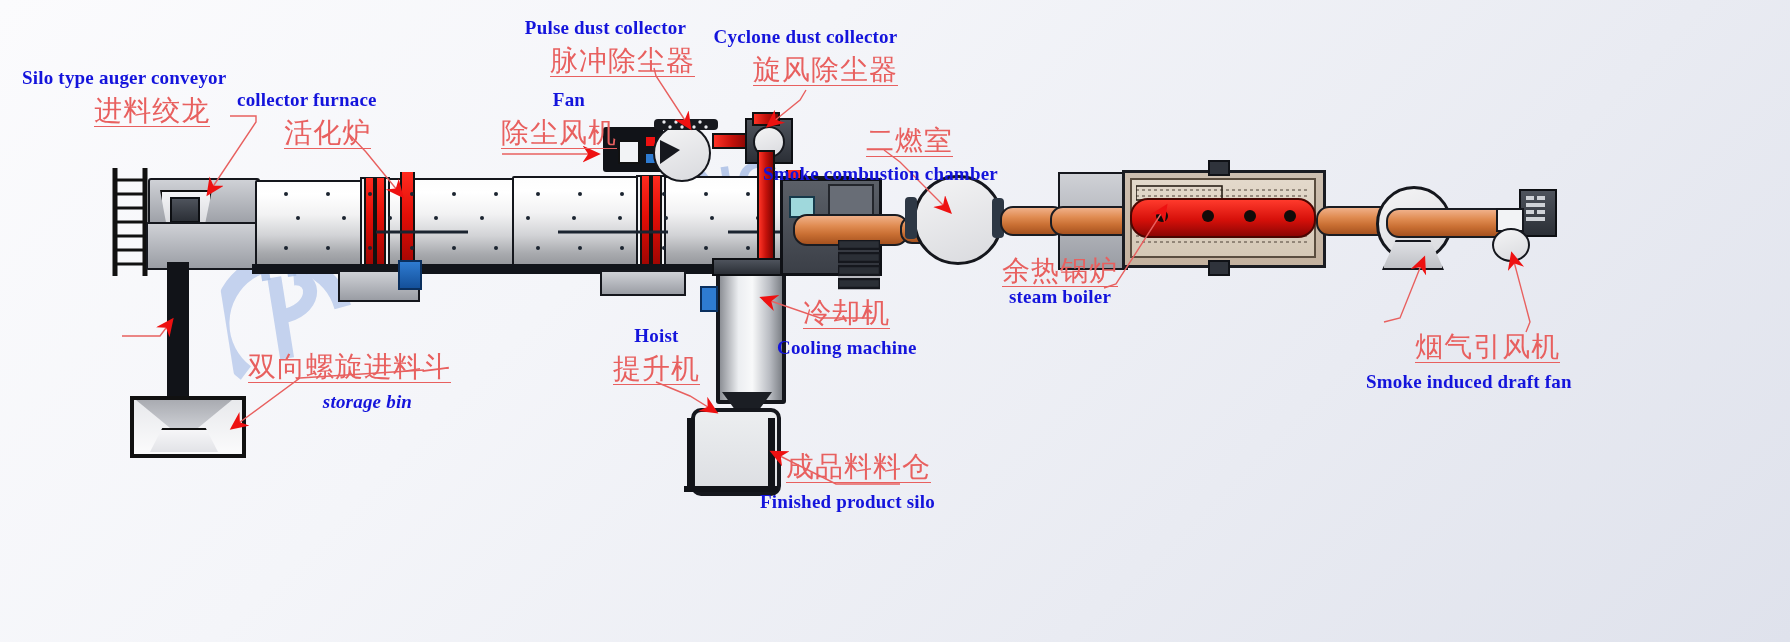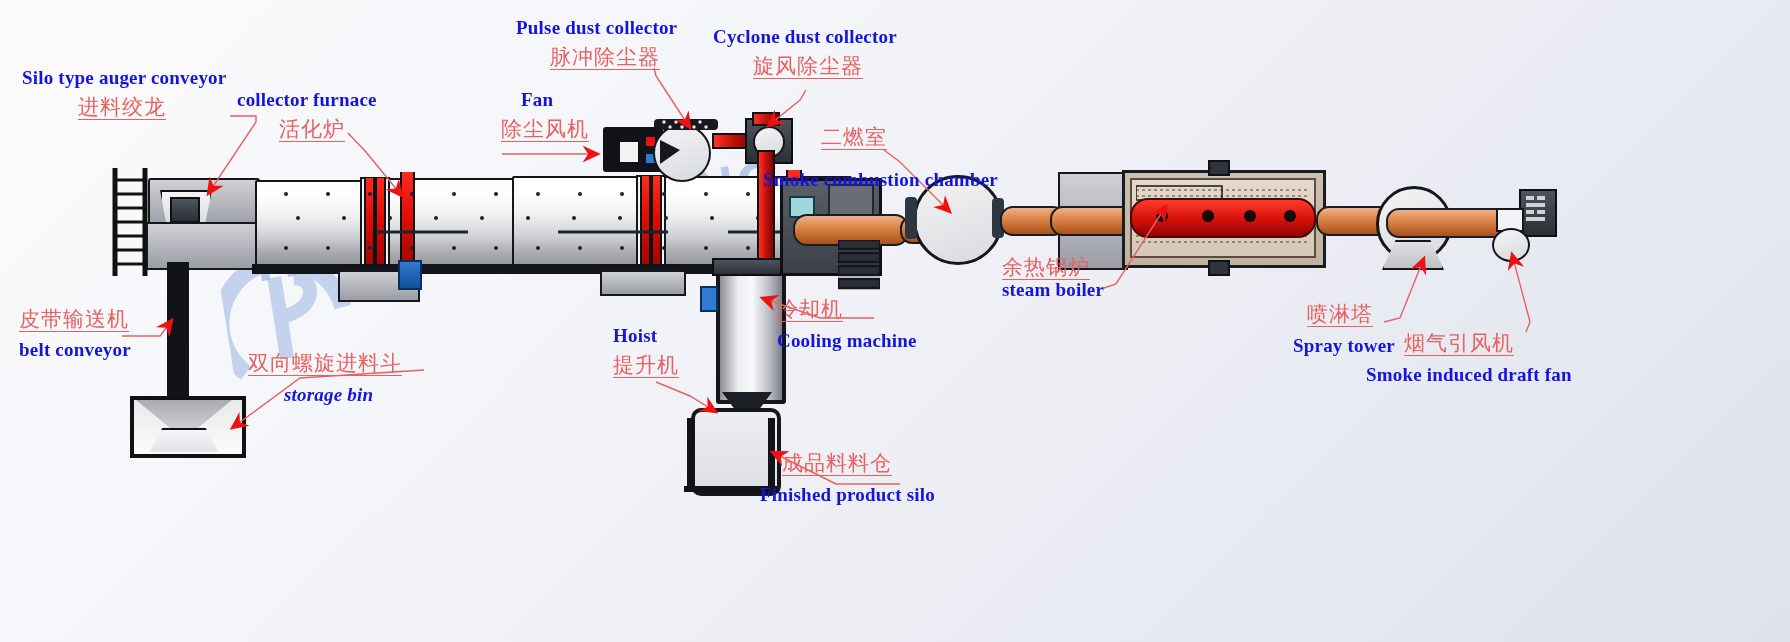--- a/index.html
+++ b/index.html
@@ -16,23 +16,23 @@
   .wm{position:absolute;pointer-events:none;color:#b9c8e8;opacity:.75;}
   .wm-text{
     left:255px;top:228px;font-family:"Liberation Sans",sans-serif;
     font-weight:bold;font-size:59px;letter-spacing:2px;
     transform:rotate(-9deg);transform-origin:left center;color:#aabfe6;opacity:.82;
   }
   .wm-logo{left:225px;top:245px;width:135px;height:135px;transform:rotate(-9deg);}
   .wm-reg{left:460px;top:222px;font-size:27px;font-family:"Liberation Sans",sans-serif;color:#b9c8e8;}
 
   
-  .lab{position:absolute;white-space:nowrap;line-height:1.05;}
+  .lab{position:absolute;white-space:nowrap;line-height:1.05;text-align:center;}
   .en{color:#1414dc;font-weight:bold;font-family:"Liberation Serif",serif;font-size:19px;letter-spacing:.2px;}
-  .cn{color:#e8605f;font-family:"Liberation Serif",serif;font-size:21px;letter-spacing:1px;}
+  .cn{color:#e8605f;font-family:"Liberation Serif",serif;font-size:28px;letter-spacing:1px;}
   .cn-u{border-bottom:1.4px solid #e8605f;padding-bottom:1px;display:inline-block;}
 
   
   .leader{position:absolute;pointer-events:none;overflow:visible;}
 
   
   .part{position:absolute;}
   .kiln{
     background:linear-gradient(180deg,#fdfdfd 0%,#ffffff 14%,#f2f2f3 38%,#d2d3d6 62%,#a8aaae 82%,#8e9095 100%);
     border:2px solid #14161c;border-radius:2px;
@@ -334,24 +334,20 @@
   <div class="lab" style="left:22px;top:68px;">
     <div class="en">Silo  type  auger  conveyor</div>
     <div class="cn" style="margin-top:8px;margin-left:56px;"><span class="cn-u">进料绞龙</span></div>
   </div>
 
   <div class="lab" style="left:237px;top:90px;">
     <div class="en">collector  furnace</div>
     <div class="cn" style="margin-top:8px;margin-left:42px;"><span class="cn-u">活化炉</span></div>
   </div>
 
-  <div class="lab" style="left:19px;top:308px;">
-    <div class="cn"><span class="cn-u">皮带输送机</span></div>
-    <div class="en" style="margin-top:8px;">belt   conveyor</div>
-  </div>
 
   <div class="lab" style="left:248px;top:352px;">
     <div class="cn"><span class="cn-u">双向螺旋进料斗</span></div>
     <div class="en" style="margin-top:9px;margin-left:36px;font-style:italic;">storage bin</div>
   </div>
 
   <div class="lab" style="left:501px;top:90px;">
     <div class="en" style="margin-left:20px;">Fan</div>
     <div class="cn" style="margin-top:8px;"><span class="cn-u">除尘风机</span></div>
   </div>
@@ -361,21 +357,21 @@
     <div class="cn" style="margin-top:8px;margin-left:34px;"><span class="cn-u">脉冲除尘器</span></div>
   </div>
 
   <div class="lab" style="left:713px;top:27px;">
     <div class="en">Cyclone dust collector</div>
     <div class="cn" style="margin-top:8px;margin-left:40px;"><span class="cn-u">旋风除尘器</span></div>
   </div>
 
   <div class="lab" style="left:763px;top:126px;">
     <div class="cn" style="margin-left:58px;"><span class="cn-u">二燃室</span></div>
-    <div class="en" style="margin-top:20px;">Smoke combustion chamber</div>
+    <div class="en" style="margin-top:7px;">Smoke combustion chamber</div>
   </div>
 
   <div class="lab" style="left:777px;top:298px;">
     <div class="cn"><span class="cn-u">冷却机</span></div>
     <div class="en" style="margin-top:9px;">Cooling machine</div>
   </div>
 
   <div class="lab" style="left:613px;top:326px;">
     <div class="en">Hoist</div>
     <div class="cn" style="margin-top:8px;"><span class="cn-u">提升机</span></div>
@@ -384,23 +380,19 @@
   <div class="lab" style="left:760px;top:452px;">
     <div class="cn" style="margin-left:22px;"><span class="cn-u">成品料料仓</span></div>
     <div class="en" style="margin-top:9px;">Finished  product silo</div>
   </div>
 
   <div class="lab" style="left:1002px;top:256px;">
     <div class="cn"><span class="cn-u">余热锅炉</span></div>
     <div class="en" style="">steam boiler</div>
   </div>
 
-  <div class="lab" style="left:1293px;top:303px;">
-    <div class="cn" style="margin-left:14px;"><span class="cn-u">喷淋塔</span></div>
-    <div class="en" style="margin-top:9px;">Spray tower</div>
-  </div>
 
   <div class="lab" style="left:1404px;top:310px;">
     <div class="cn" style="margin-top:22px;"><span class="cn-u">烟气引风机</span></div>
     <div class="en" style="margin-top:9px;margin-left:-38px;">Smoke induced draft fan</div>
   </div>
 
 </div>
 
 </body></html>

